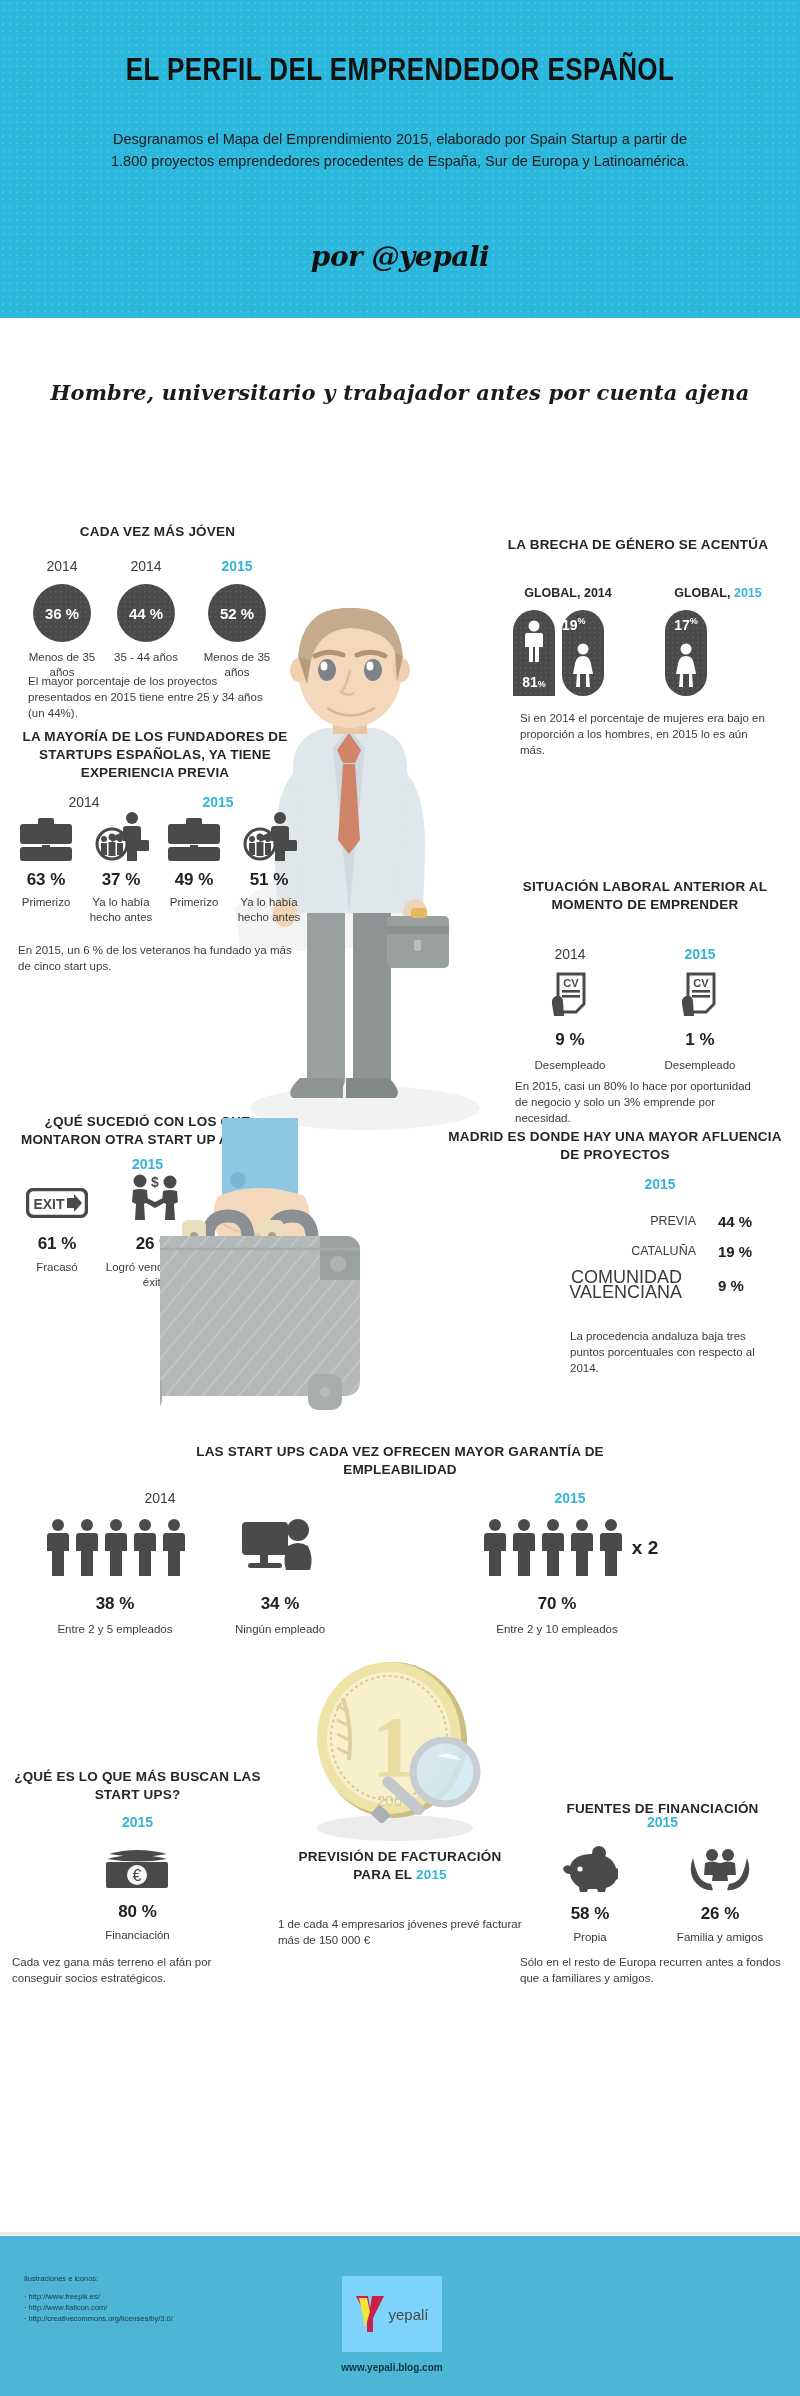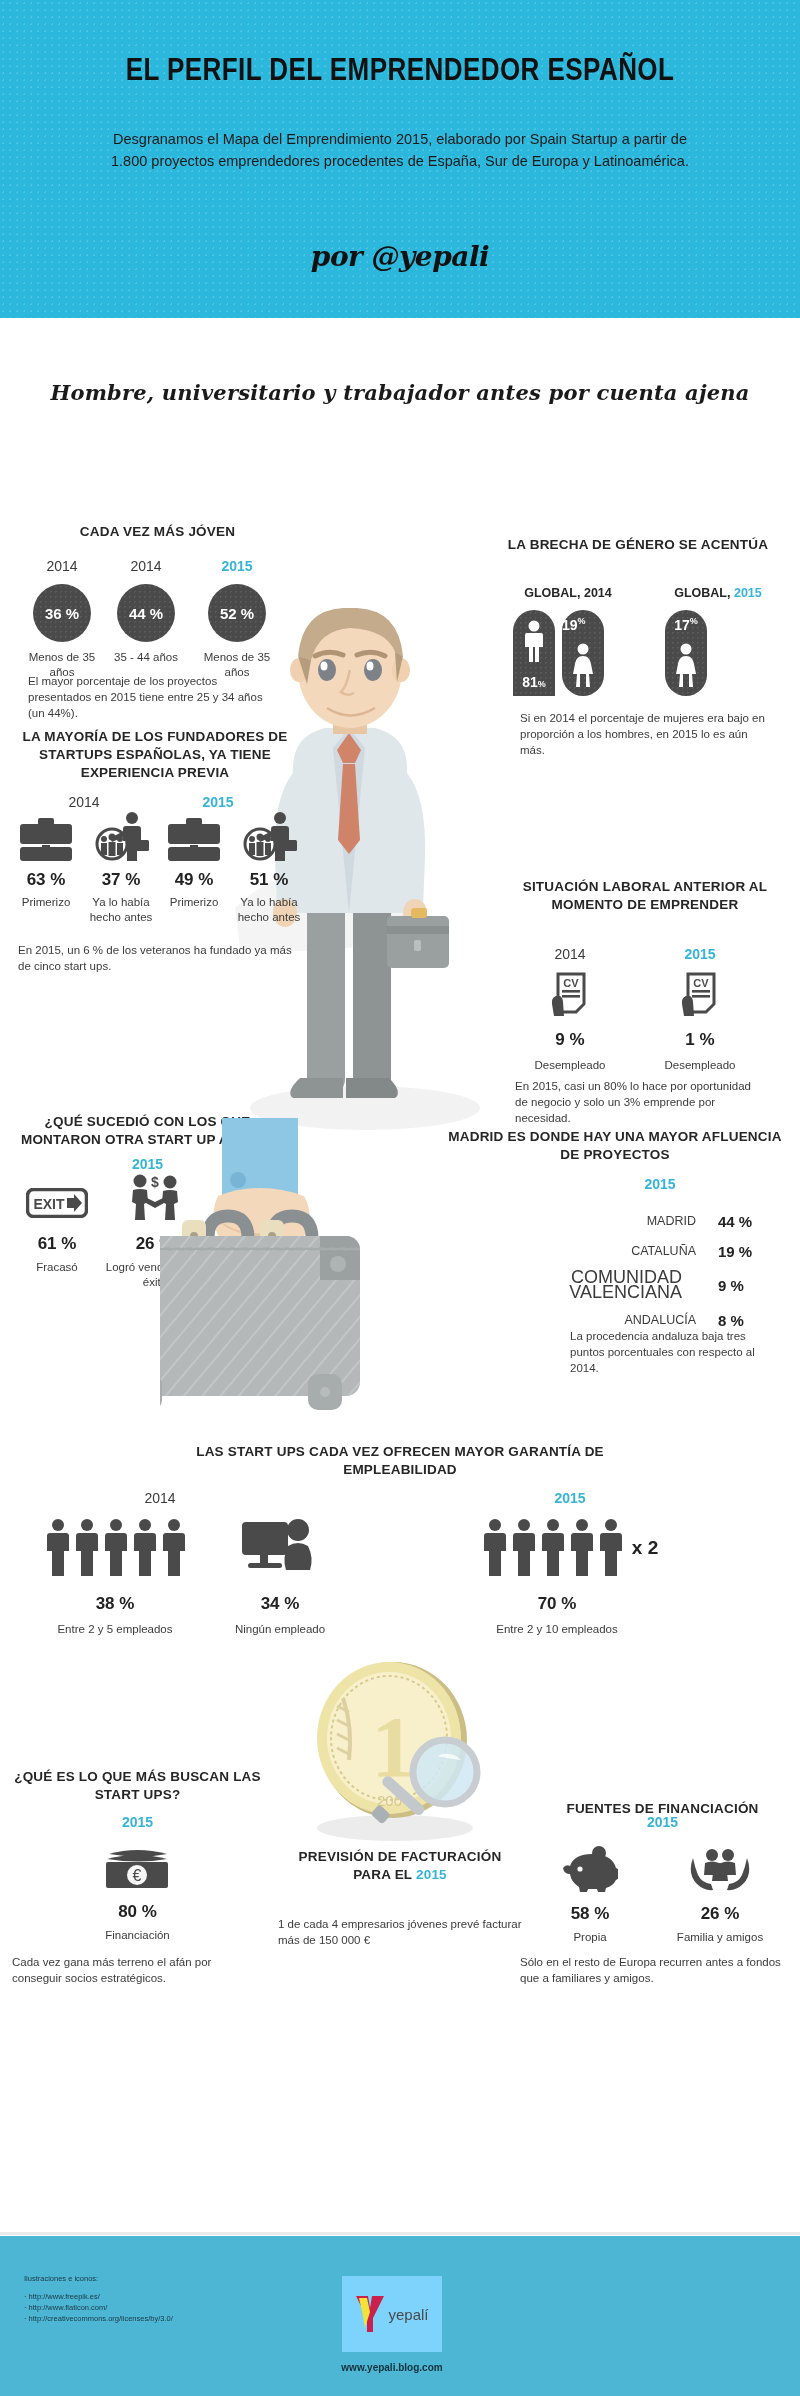--- a/index.html
+++ b/index.html
@@ -399,34 +399,30 @@
       <circle cx="165" cy="274" r="5" fill="#b8bcbc"></circle>
     </svg>
 
     <div class="abs" style="left:440px; top:810px; width:350px;">
       <div class="sec-title">MADRID ES DONDE HAY UNA MAYOR AFLUENCIA DE PROYECTOS</div>
     </div>
     <div class="abs year hl" style="left:560px; top:858px; width:200px;">2015</div>
 
     <div class="abs" style="left:490px; top:888px; width:290px;">
       <div style="display:flex;align-items:center;height:30px;">
-        <div style="flex:1;text-align:right;padding-right:22px;font-size:12.5px;">MADRID</div>
+        <div style="flex:1;text-align:right;padding-right:22px;font-size:12.5px;">PREVIA</div>
         <div style="width:62px;font-weight:bold;font-size:15px;color:#222;">44 %</div>
       </div>
       <div style="display:flex;align-items:center;height:30px;">
         <div style="flex:1;text-align:right;padding-right:22px;font-size:12.5px;">CATALUÑA</div>
         <div style="width:62px;font-weight:bold;font-size:15px;color:#222;">19 %</div>
       </div>
       <div style="display:flex;align-items:center;height:38px;">
         <div style="flex:1;text-align:right;padding-right:36px;font-size:18px;line-height:15px;">COMUNIDAD VALENCIANA</div>
         <div style="width:62px;font-weight:bold;font-size:15px;color:#222;">9 %</div>
-      </div>
-      <div style="display:flex;align-items:center;height:32px;">
-        <div style="flex:1;text-align:right;padding-right:22px;font-size:12.5px;">ANDALUCÍA</div>
-        <div style="width:62px;font-weight:bold;font-size:15px;color:#222;">8 %</div>
       </div>
     </div>
     <div class="note abs" style="left:570px; top:1010px; width:200px;">La procedencia andaluza baja tres puntos porcentuales con respecto al 2014.</div>
 
     <div class="abs" style="left:155px; top:1125px; width:490px;">
       <div class="sec-title">LAS START UPS CADA VEZ OFRECEN MAYOR GARANTÍA DE EMPLEABILIDAD</div>
     </div>
     <div class="abs year" style="left:90px; top:1172px; width:140px;">2014</div>
     <div class="abs year hl" style="left:500px; top:1172px; width:140px;">2015</div>
 

